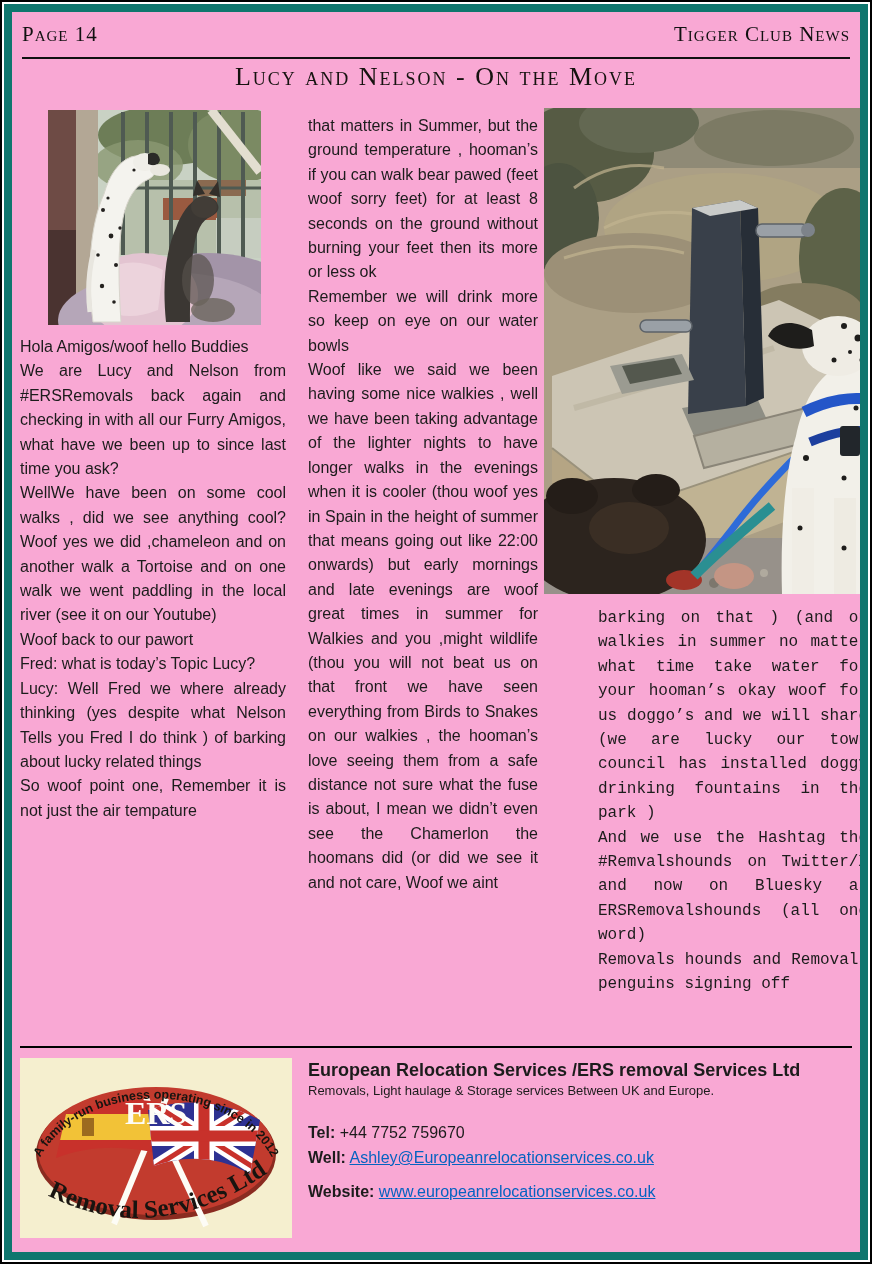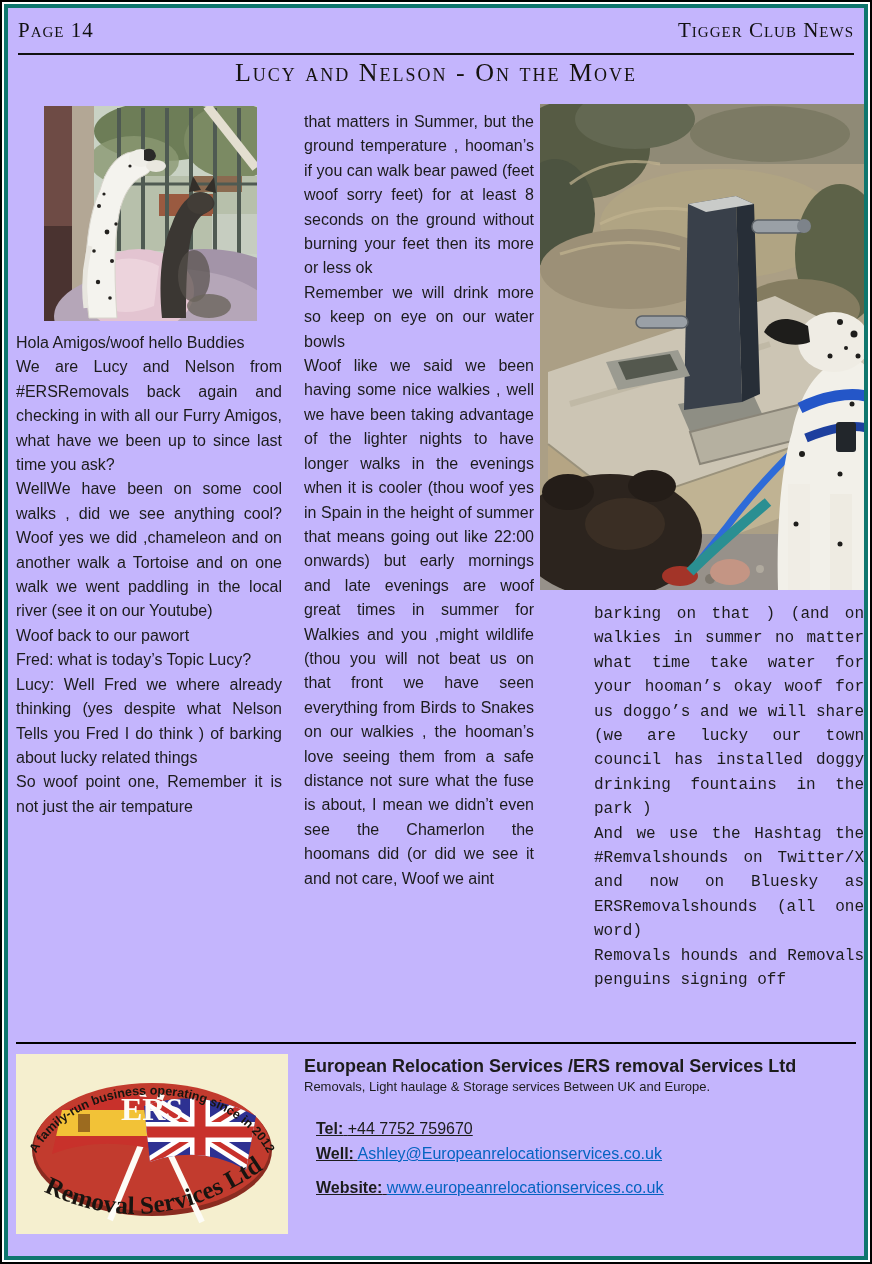--- a/index.html
+++ b/index.html
@@ -1,18 +1,18 @@
 <!DOCTYPE html>
 <html><head>
 <meta charset="utf-8">
 <style>
   html,body{margin:0;padding:0;background:#fff;}
   body{width:872px;height:1264px;position:relative;font-family:"Liberation Sans",sans-serif;color:#1c1c1c;}
   .page-outer{position:absolute;inset:0;border:2px solid #000;padding:2px;box-sizing:border-box;background:#fff;}
-  .page-inner{position:relative;width:100%;height:100%;border:4px solid #0f766e;box-sizing:border-box;background:#c4b5fd;overflow:hidden;}
+  .page-inner{position:relative;width:100%;height:100%;border:8px solid #0f766e;box-sizing:border-box;background:#f9a8d4;overflow:hidden;}
 
   
   .hdr{position:absolute;top:10px;left:10px;right:10px;display:flex;justify-content:space-between;
        font-family:"Liberation Serif",serif;font-variant:small-caps;font-size:21px;letter-spacing:1px;color:#111;
        border-bottom:2px solid #111;padding-bottom:10px;}
   .title{position:absolute;top:50px;left:0;right:0;text-align:center;
        font-family:"Liberation Serif",serif;font-variant:small-caps;font-size:26px;letter-spacing:2px;color:#161310;}
 
   
   .body-area{position:absolute;top:96px;left:8px;right:8px;height:938px;}
@@ -25,21 +25,21 @@
   .photo1{display:block;margin:2px 0 10px 28px;width:213px;height:215px;}
   .photo2{position:absolute;top:0;left:524px;width:326px;height:486px;}
 
   
   .footer{position:absolute;left:8px;right:8px;top:1034px;bottom:6px;border-top:2px solid #000;padding-top:10px;
           display:flex;align-items:flex-start;}
   .logo-box{width:272px;height:180px;flex:0 0 auto;}
   .footer-text{margin-left:16px;padding-top:2px;font-size:16px;}
   .ft-line1{font-weight:bold;font-size:18px;margin:0 0 2px 0;}
   .ft-line2{font-size:13px;margin:0 0 26px 0;}
-  .ft-contact{margin:0 0 7px 12px;text-decoration:underline;}
+  .ft-contact{margin:0 0 7px 0;}
   .ft-contact .lbl{font-weight:bold;}
   .ft-contact a{color:#0563c1;text-decoration:underline;}
   .ft-web{margin-top:16px;}
 </style>
 </head>
 <body>
 
 <div class="page-outer">
 <div class="page-inner">
 

